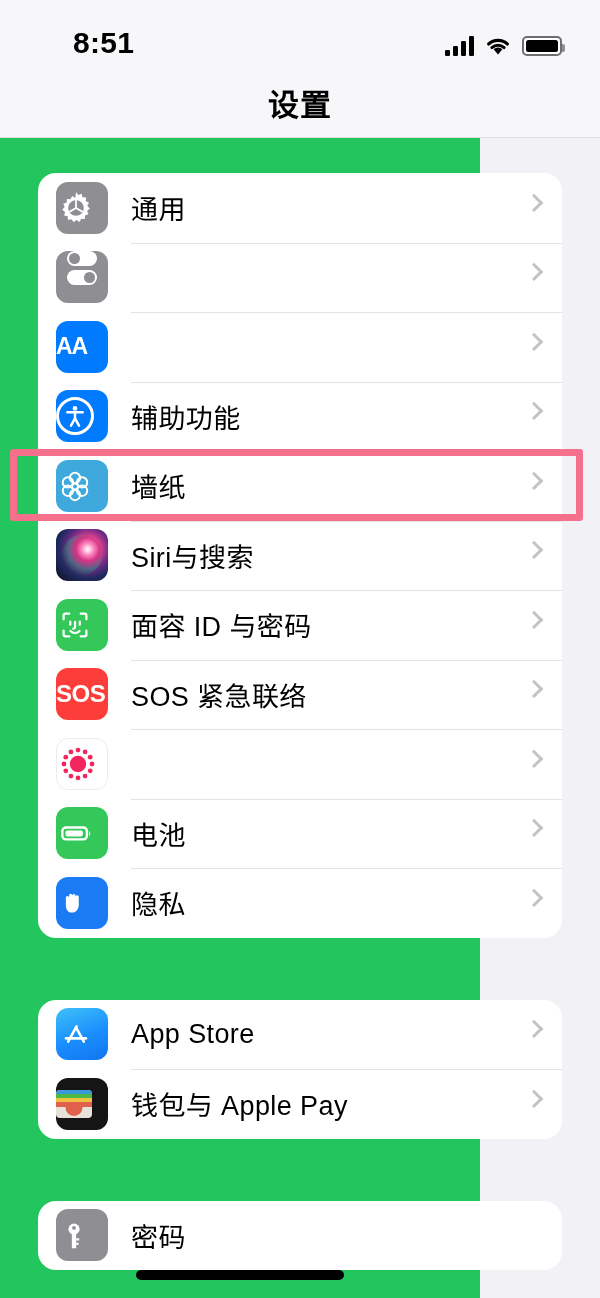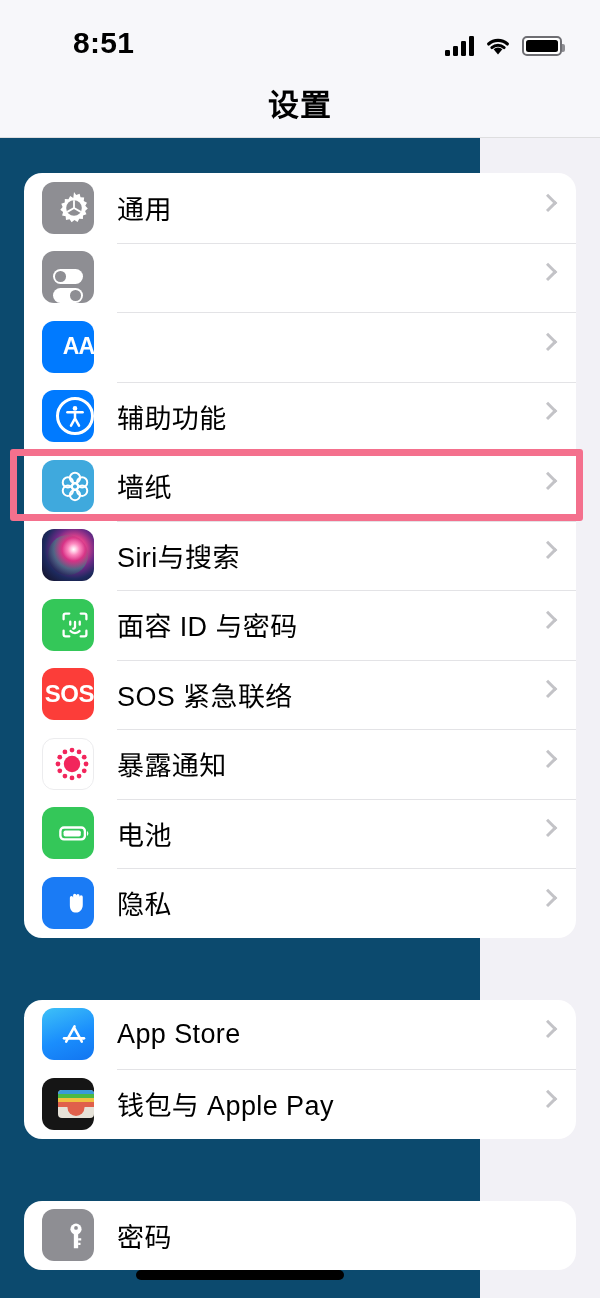--- a/index.html
+++ b/index.html
@@ -3,21 +3,21 @@
 <meta charset="utf-8">
 <title>Settings</title>
 <style>
   * { box-sizing: border-box; margin: 0; padding: 0; }
   html, body {
     width: 600px; height: 1298px;
     font-family: "Liberation Sans", "DejaVu Sans", sans-serif;
     background: #f2f1f6;
     overflow: hidden;
   }
-  .phone { position: relative; width: 480px; height: 1298px; background: #0c4a6e; }
+  .phone { position: relative; width: 480px; height: 1298px; background: #22c55e; }
 
   
   .statusbar {
     position: absolute; top: 0; left: 0; width: 600px; height: 68px;
     background: #f7f7fa;
   }
   .status-time {
     position: absolute; left: 73px; top: 26px;
     font-size: 30px; font-weight: 600; color: #000; letter-spacing: 0.3px;
   }
@@ -47,38 +47,38 @@
     position: absolute; top: 68px; left: 0; width: 600px; height: 70px;
     background: #f7f7fa; border-bottom: 1px solid #dededf;
     display: flex; align-items: center; justify-content: center;
   }
   .nav-title { font-size: 31px; font-weight: 700; color: #000; letter-spacing: 1px; }
 
   
   .content { position: absolute; top: 139px; left: 0; width: 600px; bottom: 0; }
 
   .card {
-    background: #fff; border-radius: 18px; margin: 0 24px;
+    background: #fff; border-radius: 18px; margin: 0 38px;
     overflow: hidden;
   }
   .group-gap-lg { height: 62px; }
   .group-gap-sm { height: 62px; }
   .top-gap { height: 34px; }
 
   .row {
     display: flex; align-items: center; height: 69.5px;
     position: relative; padding-left: 18px;
   }
   .row + .row::before {
     content: ""; position: absolute; left: 93px; right: 0; top: 0;
     height: 1px; background: #e3e3e6;
   }
   .ico {
     width: 52px; height: 52px; border-radius: 12px; flex: 0 0 52px;
-    display: flex; align-items: center; justify-content: flex-end;
+    display: flex; align-items: center; justify-content: flex-start;
     position: relative; overflow: hidden;
   }
   .label {
     margin-left: 23px; font-size: 27px; color: #000; letter-spacing: 0.4px;
     white-space: nowrap;
   }
   .chev {
     position: absolute; right: 26px; top: 50%; transform: translateY(-50%);
     width: 13px; height: 13px;
     border-top: 3.4px solid #c3c3c7; border-right: 3.4px solid #c3c3c7;
@@ -317,21 +317,20 @@
                 <circle cx="29.4" cy="34.6" r="2.5"></circle>
               <circle cx="22" cy="36.6" r="2.5"></circle>
                 <circle cx="14.6" cy="34.6" r="2.5"></circle>
               <circle cx="9.2" cy="29.2" r="2.5"></circle>
                 <circle cx="7.3" cy="22" r="2.5"></circle>
               <circle cx="9.2" cy="14.8" r="2.5"></circle>
                 <circle cx="14.6" cy="9.4" r="2.5"></circle>
             </g>
           </svg>
         </div>
-        <div class="label">暴露通知</div>
         <span class="chev"></span>
       </div>
 
       <div class="row">
         <div class="ico ic-battery-g">
           <svg viewBox="0 0 44 44" width="40" height="40" aria-hidden="true">
             <rect x="7" y="16" width="27" height="13" rx="4" ry="4" fill="none" stroke="#fff" stroke-width="2.6"></rect>
             <rect x="10.5" y="19.2" width="19" height="6.6" rx="2" fill="#fff"></rect>
             <path d="M36.4 19.8 a3.4 3.4 0 0 1 0 5.4 z" fill="#fff"></path>
           </svg>

